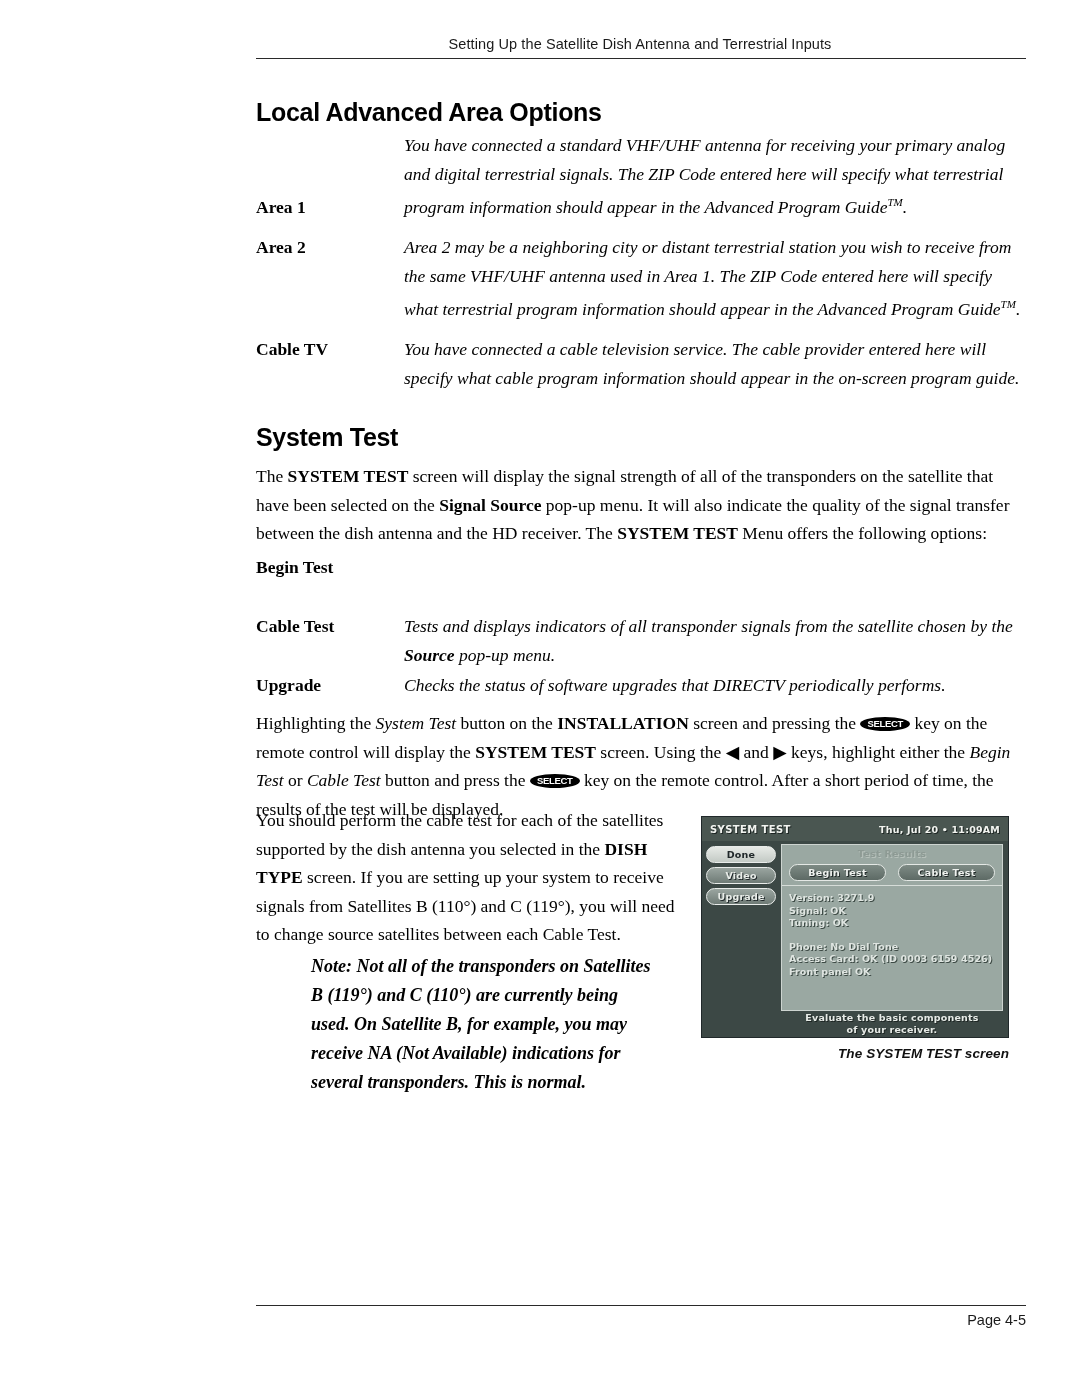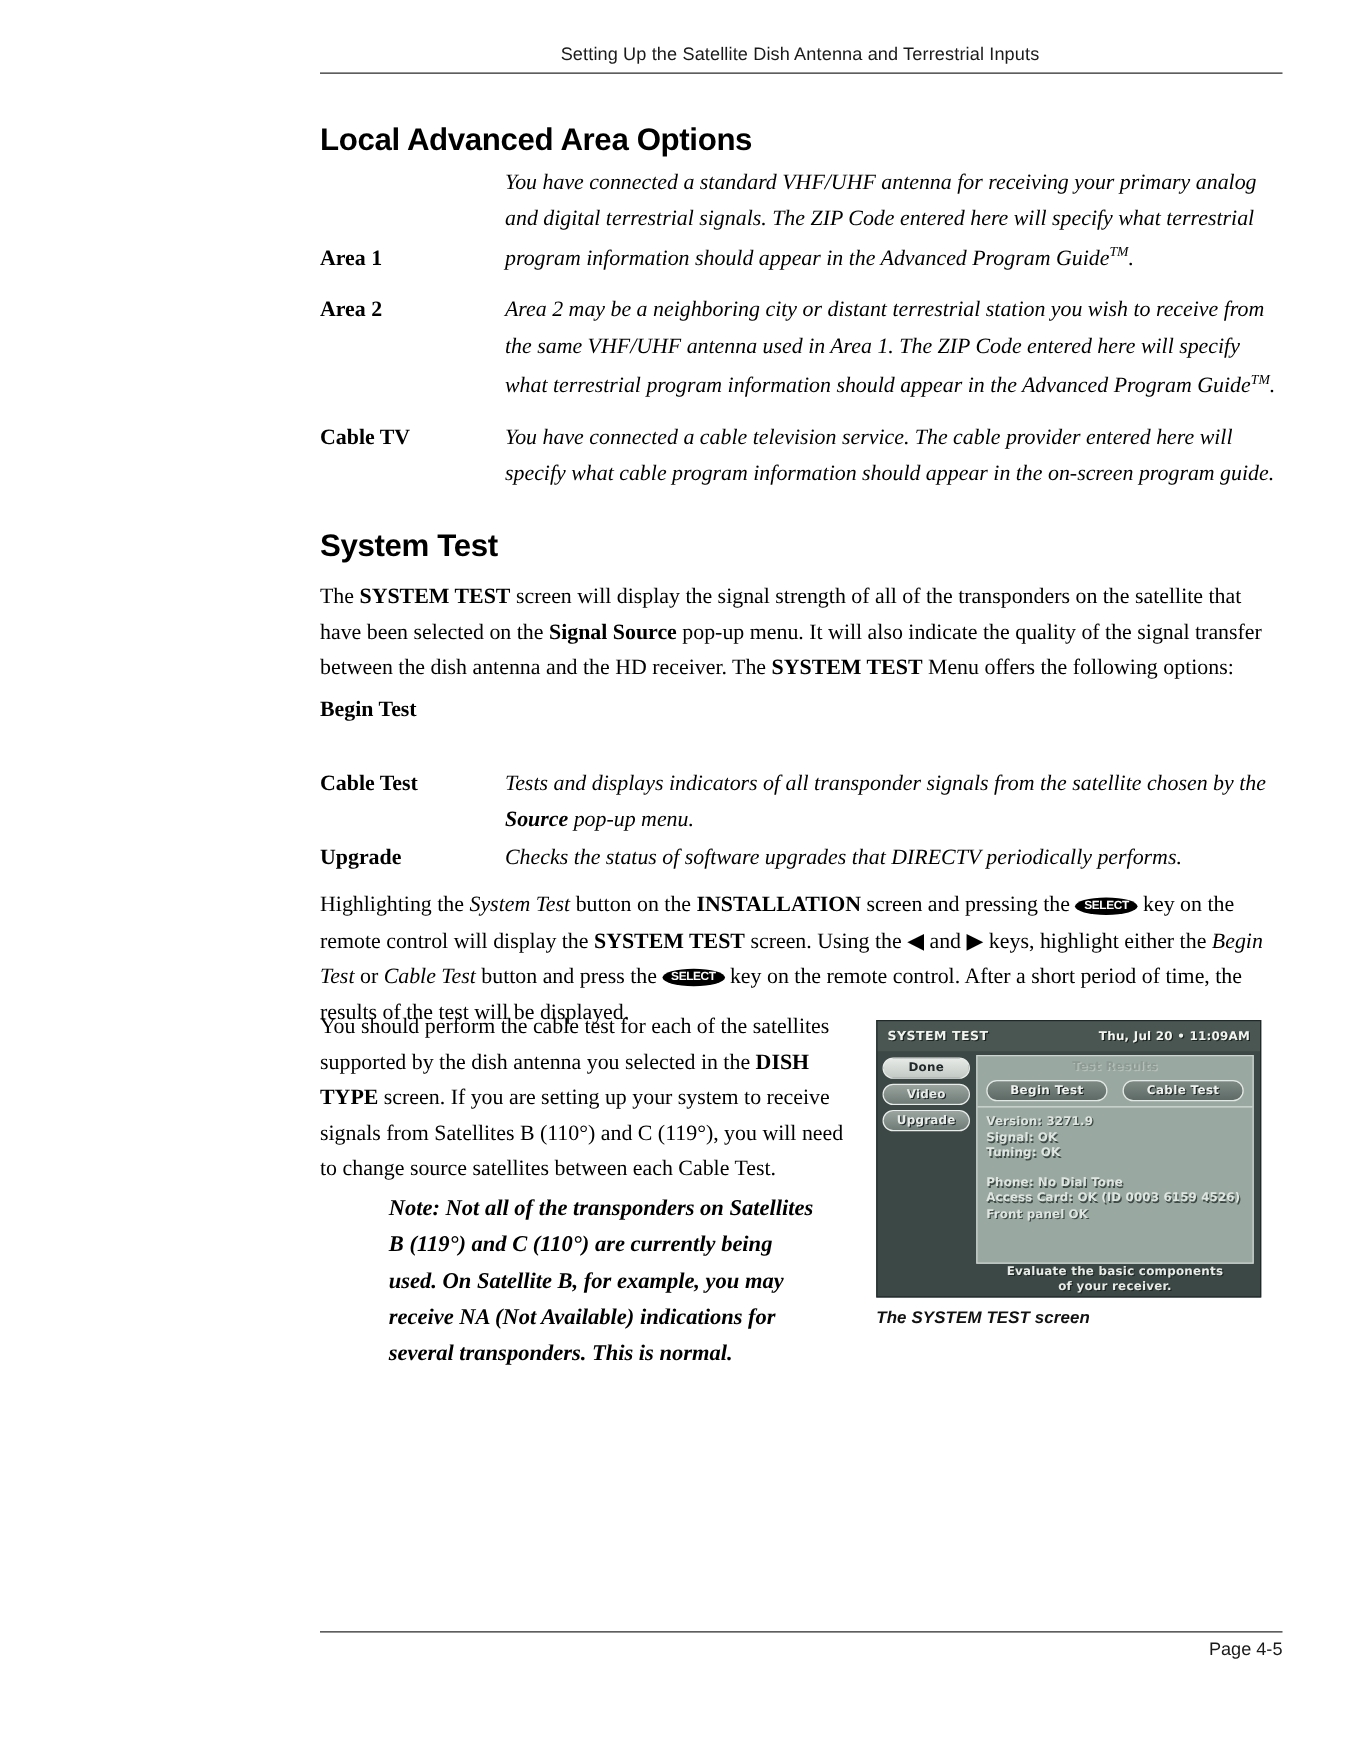--- a/index.html
+++ b/index.html
@@ -289,21 +289,21 @@
     font-weight: bold;
     line-height: 11.5px;
     color: #e7ebe7;
     text-shadow: 1px 1px 0 #1e2624;
     letter-spacing: 0.2px;
     padding-top: 1px;
   }
 
   .figcaption {
     margin-top: 8px;
-    text-align: left;
+    text-align: right;
     font-family: "Liberation Sans", sans-serif;
     font-weight: bold;
     font-style: italic;
     font-size: 13.5px;
     color: #111;
     letter-spacing: 0.1px;
   }
 
   
   .footer-rule {

